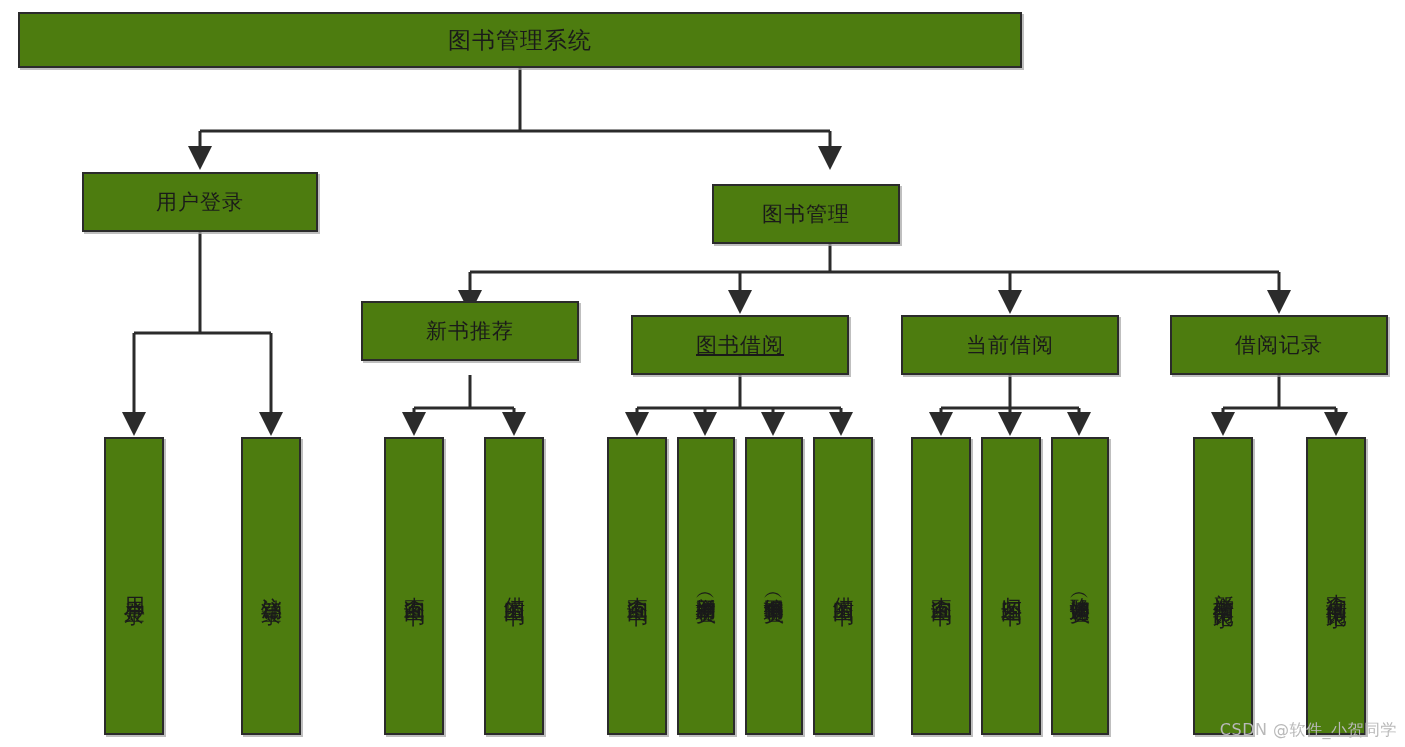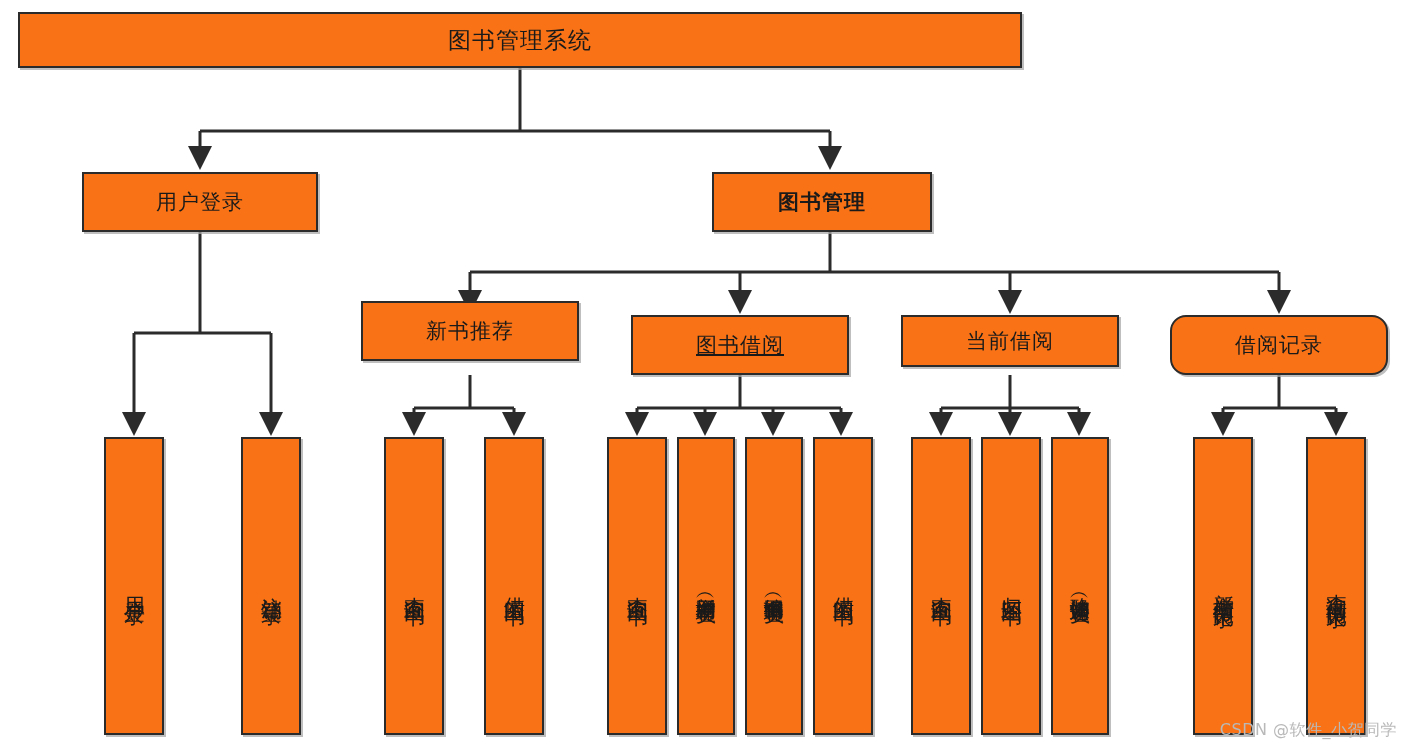--- a/index.html
+++ b/index.html
@@ -27,21 +27,21 @@
     top: 0;
     width: 1405px;
     height: 747px;
     pointer-events: none;
   }
 
   
   .node {
     position: absolute;
     box-sizing: border-box;
-    background: #f97316;
+    background: #4d7c0f;
     border: 2px solid #2b2b2b;
     box-shadow: 2px 2px 0 0 rgba(170,170,170,0.75);
     display: flex;
     align-items: center;
     justify-content: center;
     color: #1a1a1a;
   }
 
   .node-label {
     display: block;
@@ -154,37 +154,37 @@
   </svg>
 
   <div class="node root" style="left:18px; top:12px; width:1004px; height:56px;">
     <span class="node-label">图书管理系统</span>
   </div>
 
   <div class="node branch" style="left:82px; top:172px; width:236px; height:60px;">
     <span class="node-label">用户登录</span>
   </div>
 
-  <div class="node branch" style="left:712px; top:172px; width:220px; height:60px;font-weight:bold;">
+  <div class="node branch" style="left:712px; top:184px; width:188px; height:60px;">
     <span class="node-label">图书管理</span>
   </div>
 
   <div class="node branch" style="left:361px; top:301px; width:218px; height:60px;">
     <span class="node-label">新书推荐</span>
   </div>
 
   <div class="node branch" style="left:631px; top:315px; width:218px; height:60px;text-decoration:underline;">
     <span class="node-label">图书借阅</span>
   </div>
 
-  <div class="node branch" style="left:901px; top:315px; width:218px; height:52px;">
+  <div class="node branch" style="left:901px; top:315px; width:218px; height:60px;">
     <span class="node-label">当前借阅</span>
   </div>
 
-  <div class="node branch" style="left:1170px; top:315px; width:218px; height:60px;border-radius:16px;">
+  <div class="node branch" style="left:1170px; top:315px; width:218px; height:60px;">
     <span class="node-label">借阅记录</span>
   </div>
 
   <div class="node leaf" style="left:104px; top:437px; width:60px; height:298px;">
     <span class="node-label">用户登录</span>
   </div>
 
   <div class="node leaf" style="left:241px; top:437px; width:60px; height:298px;">
     <span class="node-label">注销登录</span>
   </div>

